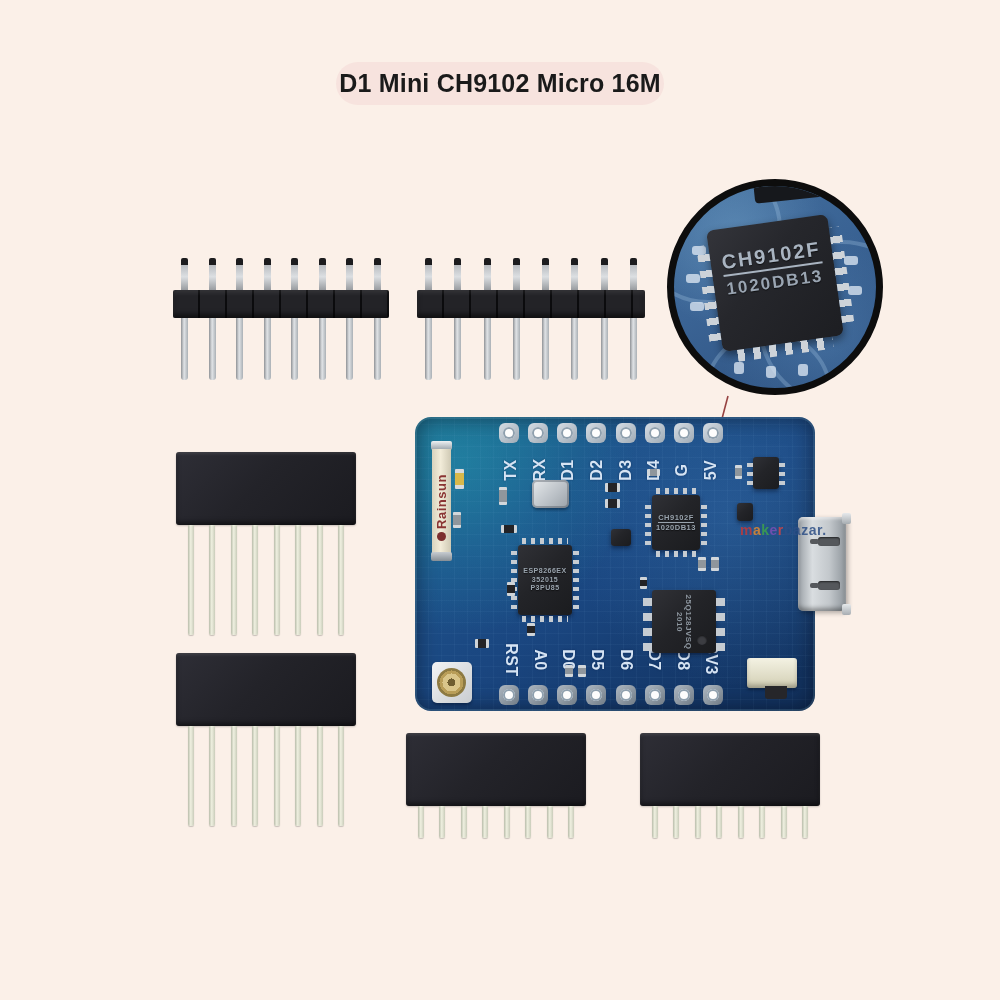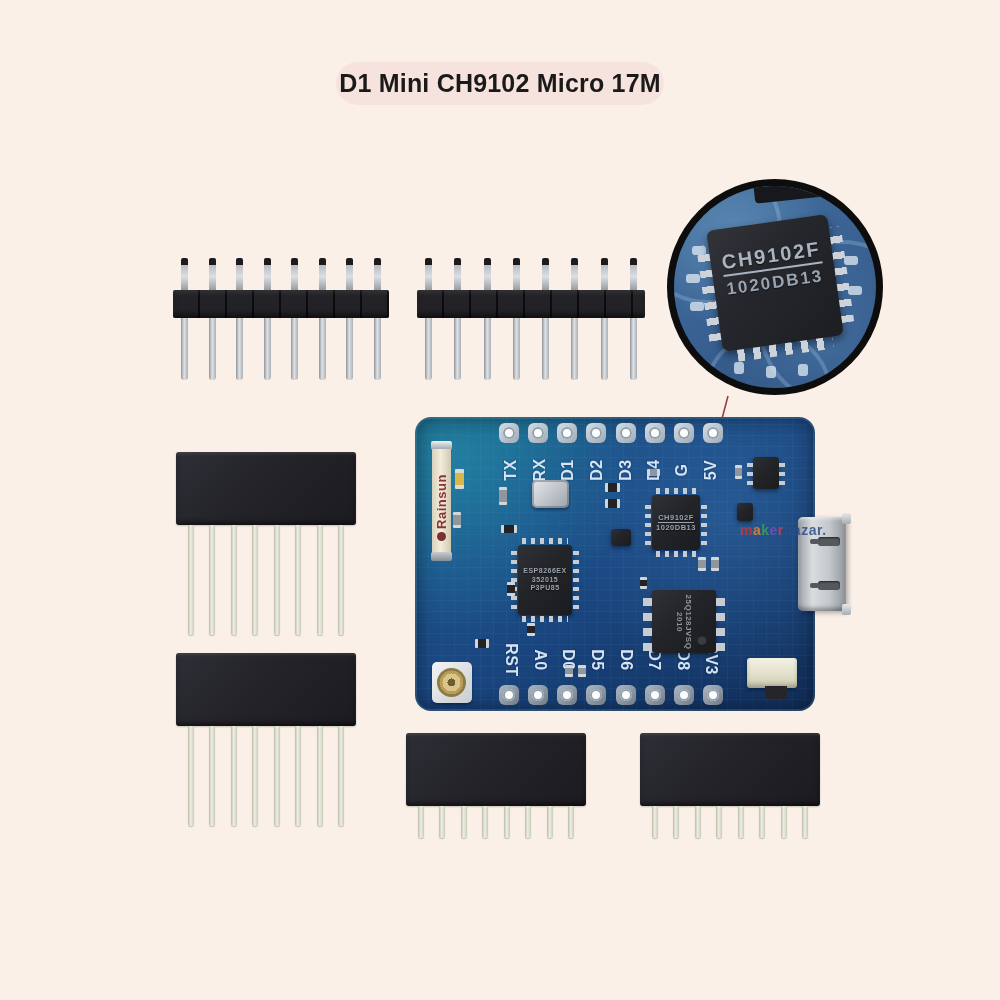--- a/index.html
+++ b/index.html
@@ -198,21 +198,21 @@
   .smd.dkh{background:linear-gradient(90deg,#cfd4d8 0 3px,#232326 3px calc(100% - 3px),#cfd4d8 calc(100% - 3px));}
   .smd.led{background:linear-gradient(0deg,#d8dadc 0 4px,#d8b84a 4px calc(100% - 4px),#d8dadc calc(100% - 4px));}
 
   
   .watermark{left:740px;top:522px;font-size:14px;font-weight:bold;letter-spacing:.5px;opacity:.85;z-index:6;}
 </style>
 </head>
 <body>
 
 <div class="abs banner">
-  <span class="title">D1 Mini CH9102 Micro 17M</span>
+  <span class="title">D1 Mini CH9102 Micro 16M</span>
 </div>
 
 <div class="abs male-header" style="left:173px;top:258px;">
   <div class="mh-row mh-top">
       <div class="male-pin-top"></div>
       <div class="male-pin-top"></div>
       <div class="male-pin-top"></div>
       <div class="male-pin-top"></div>
       <div class="male-pin-top"></div>
       <div class="male-pin-top"></div>

